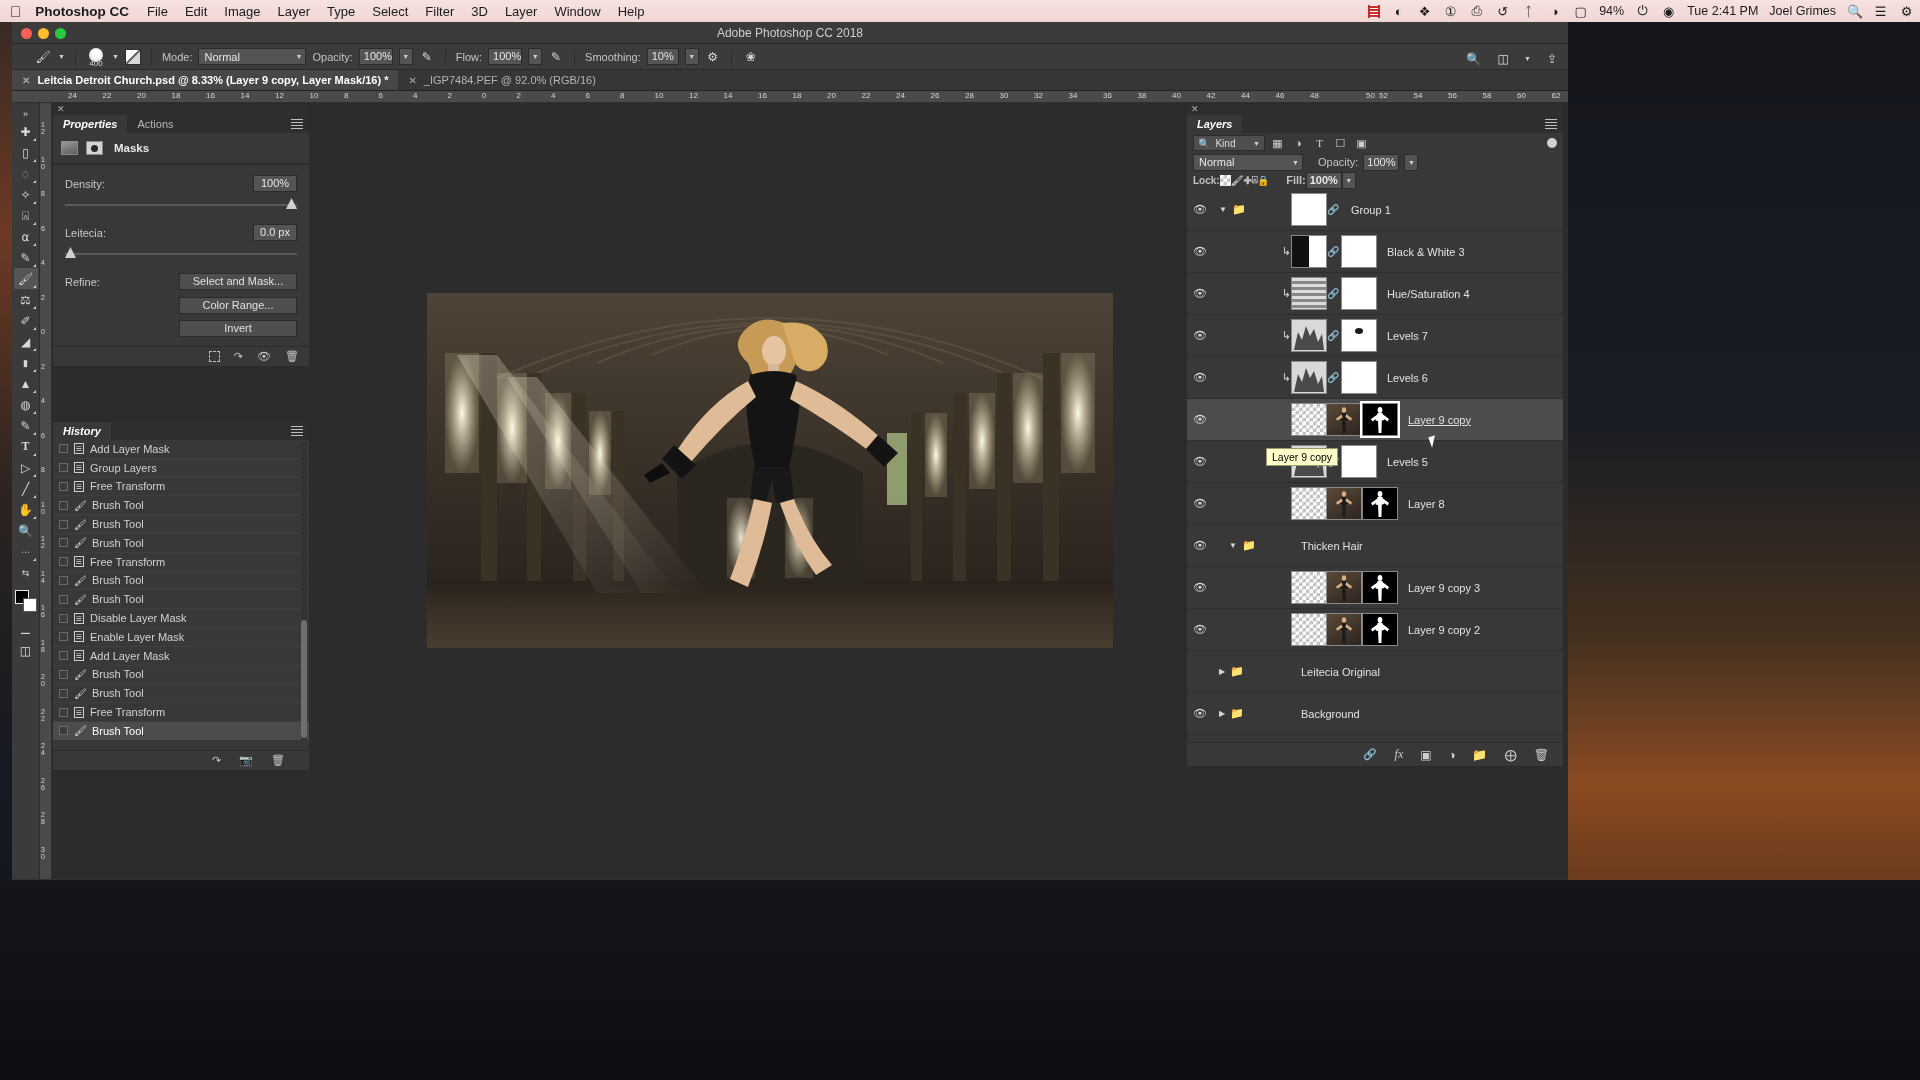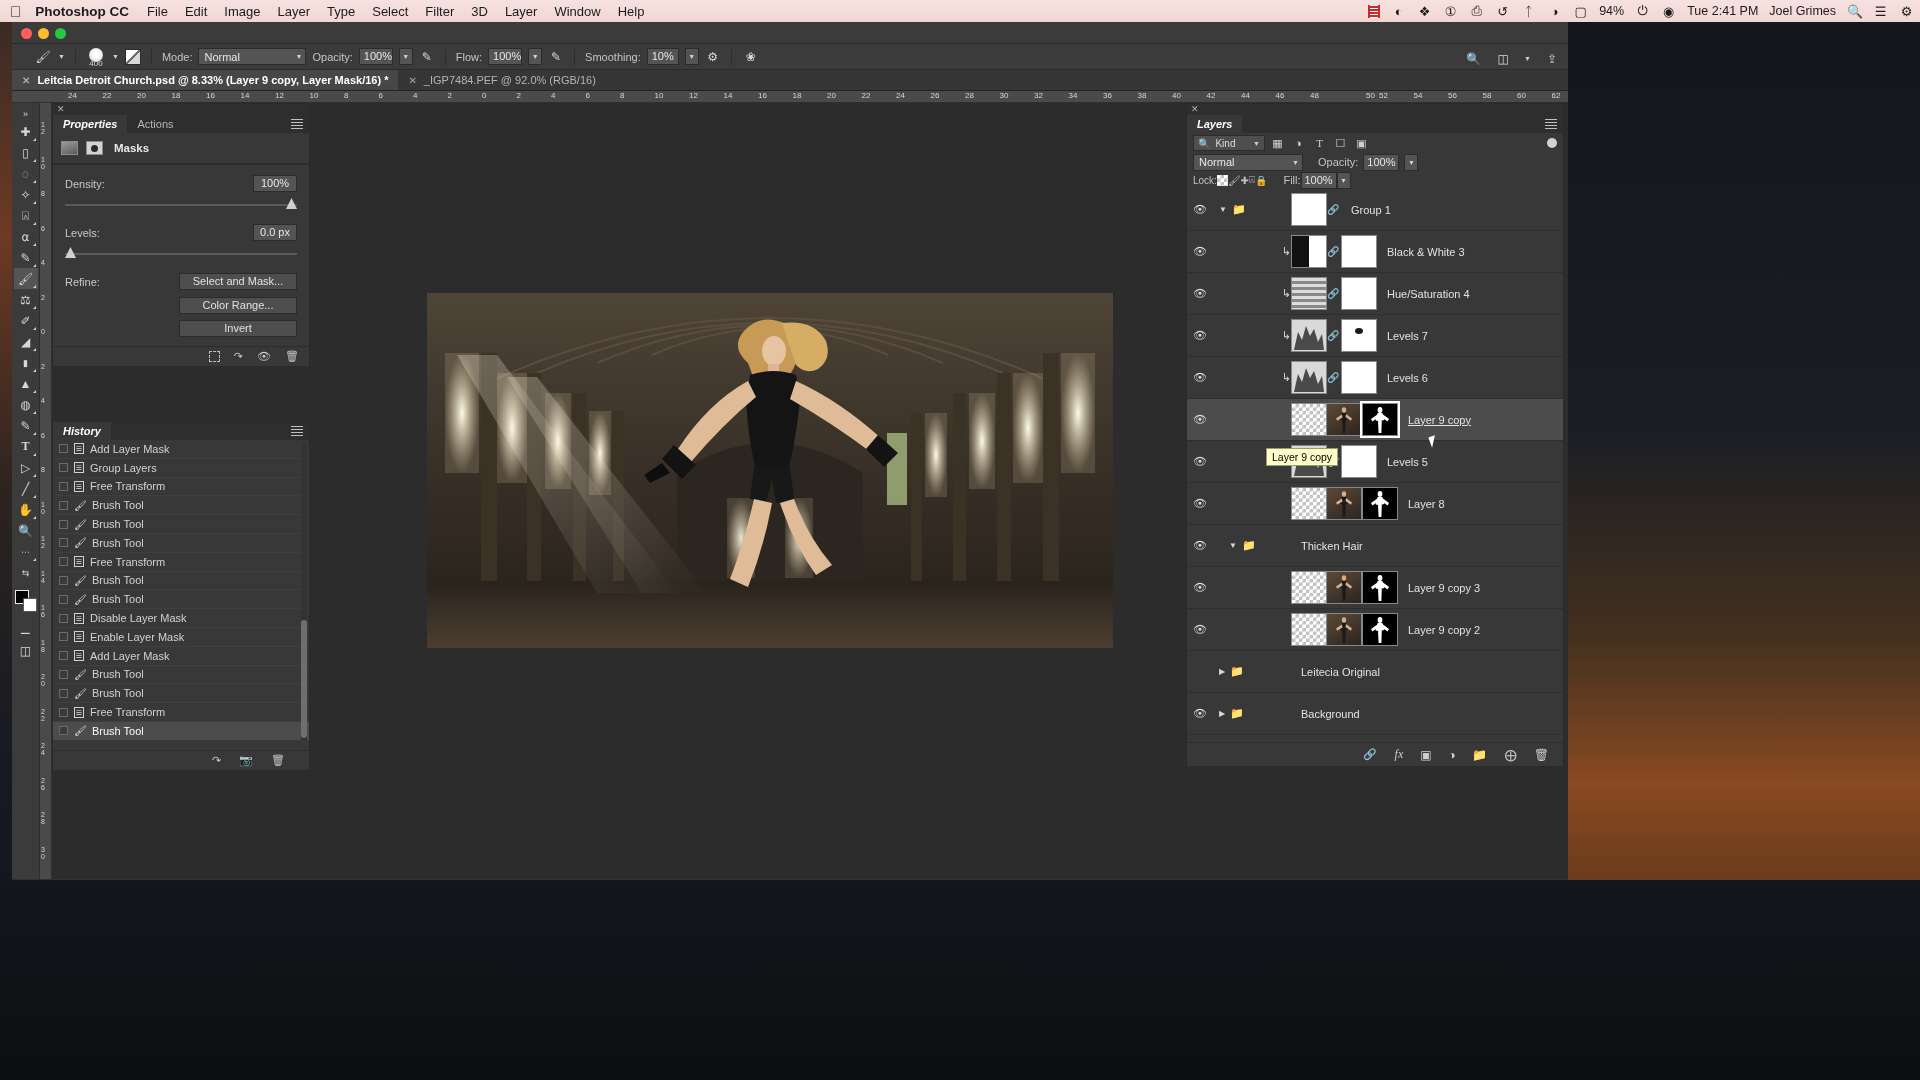--- a/index.html
+++ b/index.html
@@ -102,21 +102,21 @@
   #doc { position:absolute; left:415px; top:190px; width:686px; height:355px;
         background:#1d1713; overflow:hidden; }
 
   
   #layers { position:absolute; right:4px; top:0; width:378px; height:664px; background:#383838; border:1px solid #2a2a2a; }
   .lp-tabs { height:18px; background:#2e2e2e; display:flex; align-items:stretch; position:relative; }
   .lp-filter { height:20px; display:flex; align-items:center; gap:4px; padding:0 6px; }
   .kindbox { background:#4e4e4e; border:1px solid #2b2b2b; height:16px; display:flex; align-items:center; gap:5px; padding:0 4px; font-size:10px; color:#ddd; width:72px; }
   .fic { width:17px; height:15px; display:flex; align-items:center; justify-content:center; color:#cfcfcf; font-size:11px; }
   .blendrow { height:18px; display:flex; align-items:center; gap:5px; padding:0 6px; }
-  .lockrow { height:18px; display:flex; align-items:center; padding:0 6px; font-size:10px; color:#c0c0c0; }
+  .lockrow { height:18px; display:flex; align-items:center; padding:0 6px; font-size:10px; color:#c0c0c0;font-weight:bold; }
   .lrow { height:42px; display:flex; align-items:center; border-bottom:1px solid #2e2e2e; position:relative; }
   .lrow.sel { background:#4c4c4c; }
   .eye { width:26px; text-align:center; font-size:11px; color:#dcdcdc; flex:none; }
   .lcol-fx { width:78px; text-align:center; font-size:11px; color:#d6d6d6; flex:none; }
   .lthumb { width:36px; height:33px; border:1px solid #888; flex:none; background:#555; overflow:hidden; position:relative; }
   .lname { margin-left:10px; font-size:11px; color:#e2e2e2; }
   .lp-footer { position:absolute; left:0; right:0; bottom:0; height:24px; background:#383838; border-top:1px solid #2c2c2c;
       display:flex; align-items:center; justify-content:flex-end; gap:17px; padding-right:14px; color:#cecece; font-size:12px; }
   .chk { background-image:linear-gradient(45deg,#bfbfbf 25%,transparent 25%,transparent 75%,#bfbfbf 75%),
                           linear-gradient(45deg,#bfbfbf 25%,#fff 25%,#fff 75%,#bfbfbf 75%);
@@ -182,20 +182,21 @@
       <span class="ic">⚙</span>
     </div>
   </div>
 
   <div id="ps">
 
     <div id="pstitlebar">
       <span class="traffic tl-r"></span>
       <span class="traffic tl-y"></span>
       <span class="traffic tl-g"></span>
+      <div id="pstitle">Adobe Photoshop CC 2018</div>
     </div>
 
     <div id="optbar">
       <span class="tool" style="width:18px;">🖌</span>
       <span class="carr">▼</span>
       <div class="ob-sep"></div>
       <span class="brushprev">
         <span class="brushdot"></span>
         <span class="bnum">400</span>
       </span>
@@ -391,21 +392,21 @@
             <span class="fieldbox" style="margin-left:auto;width:44px;justify-content:center;">100%</span>
           </div>
           <div class="slider" style="margin-top:6px;">
             <span class="sline"></span>
             <span class="sknob" style="right:0;"></span>
           </div>
         </div>
 
         <div style="padding:10px 12px 2px 12px;">
           <div style="display:flex;align-items:center;">
-            <span>Levels:</span>
+            <span>Leitecia:</span>
             <span class="fieldbox" style="margin-left:auto;width:44px;justify-content:center;">0.0 px</span>
           </div>
           <div class="slider" style="margin-top:6px;">
             <span class="sline"></span>
             <span class="sknob" style="left:0;"></span>
           </div>
         </div>
 
         <div style="padding:10px 12px 4px 12px;display:flex;align-items:center;">
           <span>Refine:</span>

